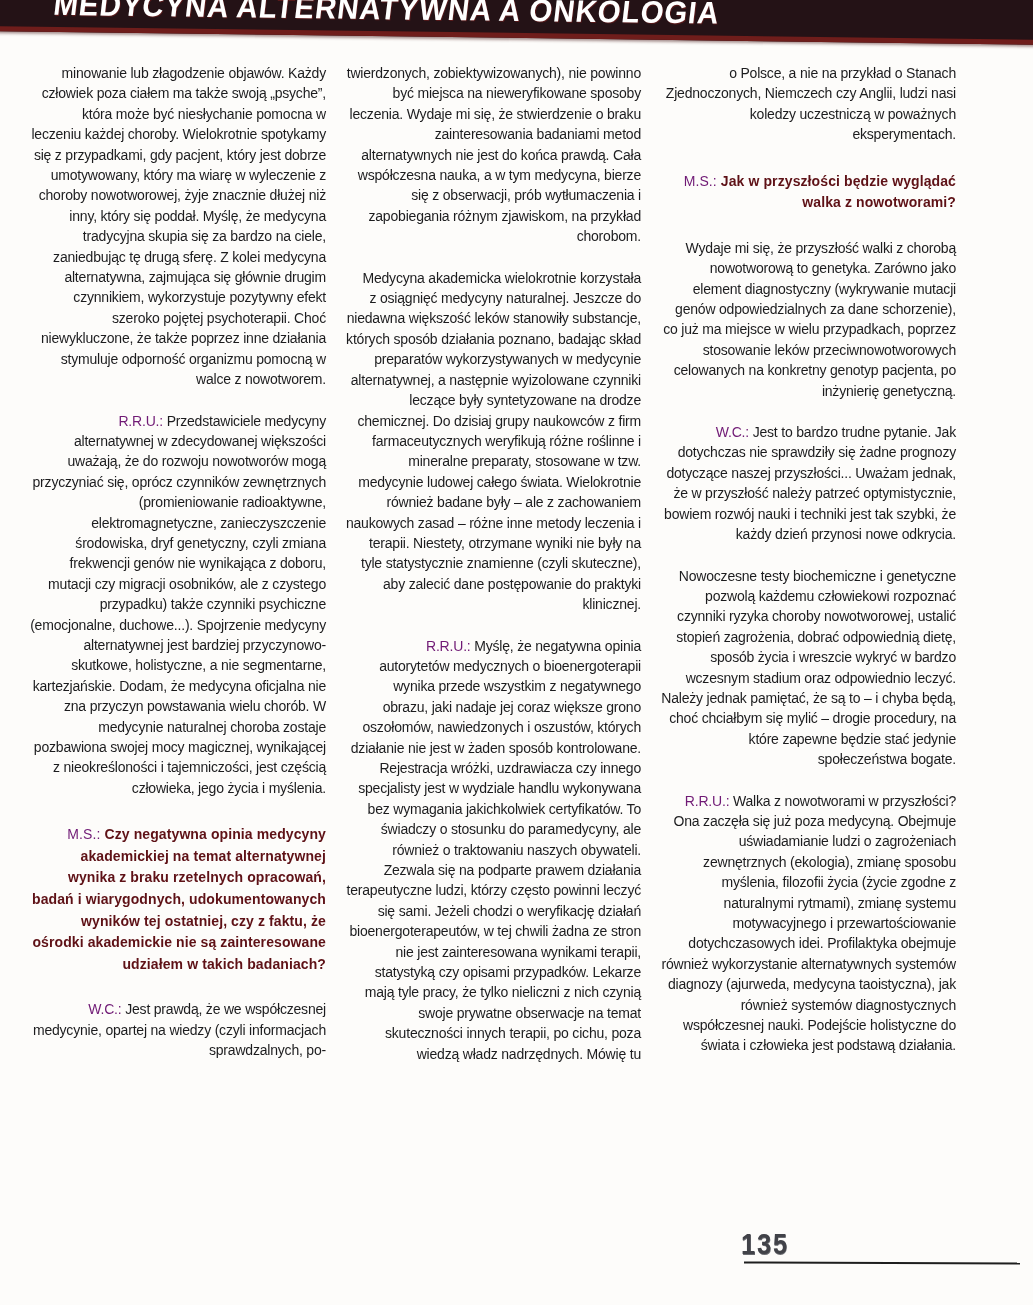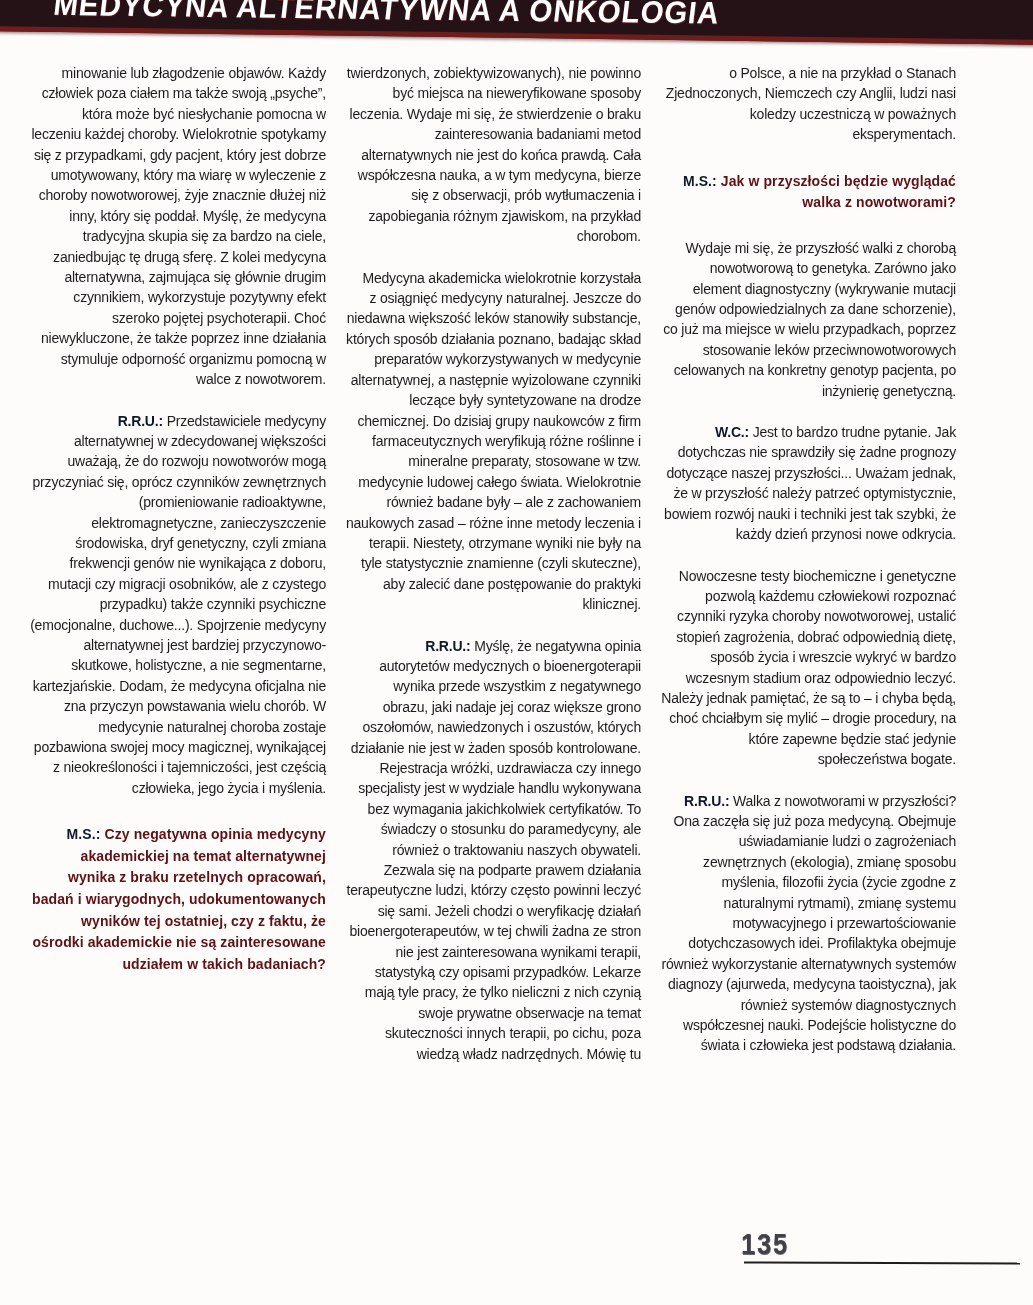--- a/index.html
+++ b/index.html
@@ -53,21 +53,21 @@
   }
   .block.indent,.block.answer,.block.question{text-indent:13px;}
   .block.question{
     font-weight:bold;
     color:#5e1116;
     line-height:21.6px;
     letter-spacing:0.1px;
     margin-top:26px;
     margin-bottom:24px;
   }
-  .speaker{font-weight:bold;color:#0f172a;}
+  .speaker{font-weight:normal;color:#701a75;}
   
   .page-number{
     position:absolute;
     left:741px;top:1228px;
     font-size:29px;
     font-weight:bold;
     color:#414248;
     letter-spacing:2px;
     transform:scaleX(.88);
     transform-origin:left top;
@@ -88,20 +88,21 @@
 
   <div class="banner">
     <h1 class="banner-title">MEDYCYNA ALTERNATYWNA A ONKOLOGIA</h1>
   </div>
 
   <div class="columns">
       <div class="col">
         <p class="block body">minowanie lub złagodzenie objawów. Każdy człowiek poza ciałem ma także swoją „psyche”, która może być niesłychanie pomocna w leczeniu każdej choroby. Wielokrotnie spotykamy się z przypadkami, gdy pacjent, który jest dobrze umotywowany, który ma wiarę w wyleczenie z choroby nowotworowej, żyje znacznie dłużej niż inny, który się poddał. Myślę, że medycyna tradycyjna skupia się za bardzo na ciele, zaniedbując tę drugą sferę. Z kolei medycyna alternatywna, zajmująca się głównie drugim czynnikiem, wykorzystuje pozytywny efekt szeroko pojętej psychoterapii. Choć niewykluczone, że także poprzez inne działania stymuluje odporność organizmu pomocną w walce z nowotworem.</p>
         <p class="block answer"><span class="speaker">R.R.U.: </span>Przedstawiciele medycyny alternatywnej w zdecydowanej większości uważają, że do rozwoju nowotworów mogą przyczyniać się, oprócz czynników zewnętrznych (promieniowanie radioaktywne, elektromagnetyczne, zanieczyszczenie środowiska, dryf genetyczny, czyli zmiana frekwencji genów nie wynikająca z doboru, mutacji czy migracji osobników, ale z czystego przypadku) także czynniki psychiczne (emocjonalne, duchowe...). Spojrzenie medycyny alternatywnej jest bardziej przyczynowo-skutkowe, holistyczne, a nie segmentarne, kartezjańskie. Dodam, że medycyna oficjalna nie zna przyczyn powstawania wielu chorób. W medycynie naturalnej choroba zostaje pozbawiona swojej mocy magicznej, wynikającej z nieokreśloności i tajemniczości, jest częścią człowieka, jego życia i myślenia.</p>
         <p class="block question"><span class="speaker">M.S.: </span>Czy negatywna opinia medycyny akademickiej na temat alternatywnej wynika z braku rzetelnych opracowań, badań i wiarygodnych, udokumentowanych wyników tej ostatniej, czy z faktu, że ośrodki akademickie nie są zainteresowane udziałem w takich badaniach?</p>
+        <p class="block answer"><span class="speaker">W.C.: </span>Jest prawdą, że we współczesnej medycynie, opartej na wiedzy (czyli informacjach sprawdzalnych, po-</p>
       </div>
       <div class="col">
         <p class="block body">twierdzonych, zobiektywizowanych), nie powinno być miejsca na nieweryfikowane sposoby leczenia. Wydaje mi się, że stwierdzenie o braku zainteresowania badaniami metod alternatywnych nie jest do końca prawdą. Cała współczesna nauka, a w tym medycyna, bierze się z obserwacji, prób wytłumaczenia i zapobiegania różnym zjawiskom, na przykład chorobom.</p>
         <p class="block body indent">Medycyna akademicka wielokrotnie korzystała z osiągnięć medycyny naturalnej. Jeszcze do niedawna większość leków stanowiły substancje, których sposób działania poznano, badając skład preparatów wykorzystywanych w medycynie alternatywnej, a następnie wyizolowane czynniki leczące były syntetyzowane na drodze chemicznej. Do dzisiaj grupy naukowców z firm farmaceutycznych weryfikują różne roślinne i mineralne preparaty, stosowane w tzw. medycynie ludowej całego świata. Wielokrotnie również badane były – ale z zachowaniem naukowych zasad – różne inne metody leczenia i terapii. Niestety, otrzymane wyniki nie były na tyle statystycznie znamienne (czyli skuteczne), aby zalecić dane postępowanie do praktyki klinicznej.</p>
         <p class="block answer"><span class="speaker">R.R.U.: </span>Myślę, że negatywna opinia autorytetów medycznych o bioenergoterapii wynika przede wszystkim z negatywnego obrazu, jaki nadaje jej coraz większe grono oszołomów, nawiedzonych i oszustów, których działanie nie jest w żaden sposób kontrolowane. Rejestracja wróżki, uzdrawiacza czy innego specjalisty jest w wydziale handlu wykonywana bez wymagania jakichkolwiek certyfikatów. To świadczy o stosunku do paramedycyny, ale również o traktowaniu naszych obywateli. Zezwala się na podparte prawem działania terapeutyczne ludzi, którzy często powinni leczyć się sami. Jeżeli chodzi o weryfikację działań bioenergoterapeutów, w tej chwili żadna ze stron nie jest zainteresowana wynikami terapii, statystyką czy opisami przypadków. Lekarze mają tyle pracy, że tylko nieliczni z nich czynią swoje prywatne obserwacje na temat skuteczności innych terapii, po cichu, poza wiedzą władz nadrzędnych. Mówię tu</p>
       </div>
       <div class="col">
         <p class="block body">o Polsce, a nie na przykład o Stanach Zjednoczonych, Niemczech czy Anglii, ludzi nasi koledzy uczestniczą w poważnych eksperymentach.</p>
         <p class="block question"><span class="speaker">M.S.: </span>Jak w przyszłości będzie wyglądać walka z nowotworami?</p>
         <p class="block body indent">Wydaje mi się, że przyszłość walki z chorobą nowotworową to genetyka. Zarówno jako element diagnostyczny (wykrywanie mutacji genów odpowiedzialnych za dane schorzenie), co już ma miejsce w wielu przypadkach, poprzez stosowanie leków przeciwnowotworowych celowanych na konkretny genotyp pacjenta, po inżynierię genetyczną.</p>

